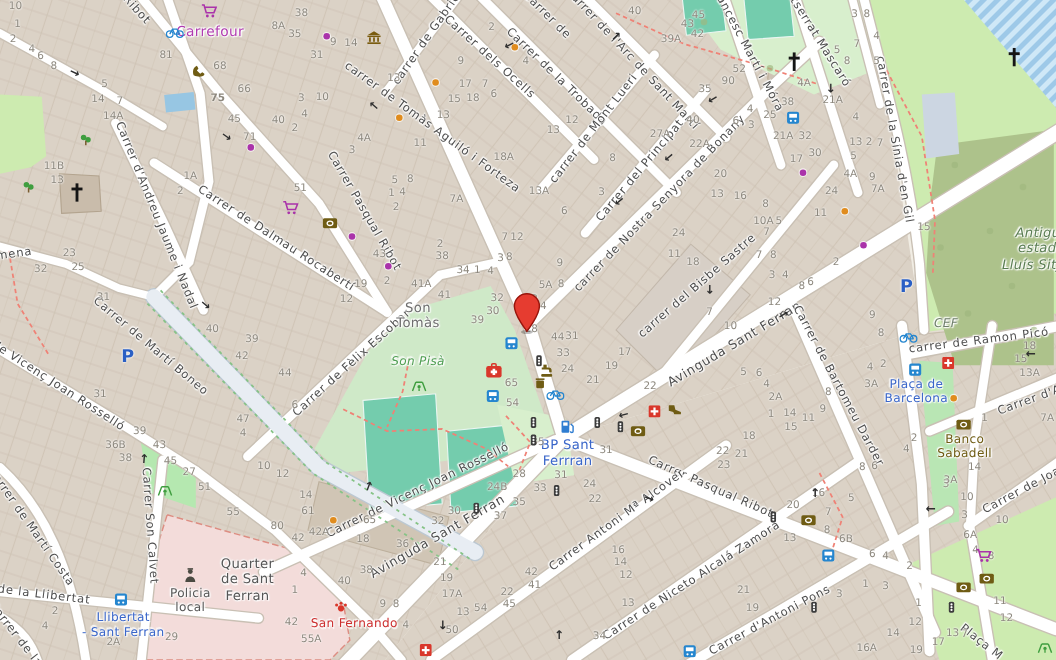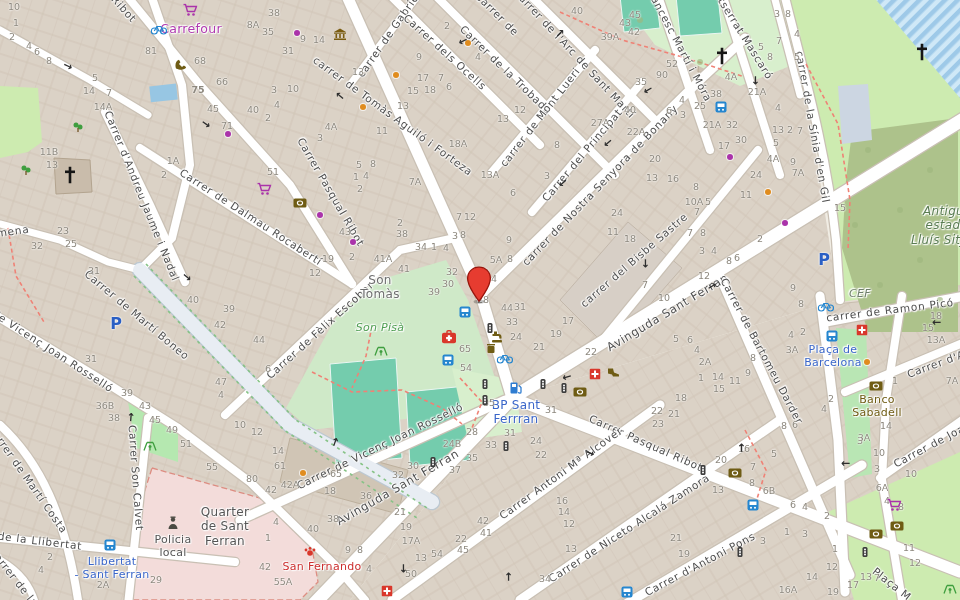--- a/index.html
+++ b/index.html
@@ -454,21 +454,21 @@
       <div class="num" style="left: 915px; top: 562px;">12</div>
       <div class="num" style="left: 866px; top: 576px;">13</div>
       <div class="num" style="left: 877px; top: 577px;">7</div>
       <div class="num" style="left: 853px; top: 584px;">17</div>
       <div class="num" style="left: 833px; top: 591px;">19</div>
       <div class="num" style="left: 788px; top: 589px;">16A</div>
       <div class="num" style="left: 105px; top: 405px;">36B</div>
       <div class="num" style="left: 114px; top: 417px;">38</div>
       <div class="num" style="left: 145px; top: 405px;">43</div>
       <div class="num" style="left: 155px; top: 419px;">45</div>
-      <div class="num" style="left: 172px; top: 429px;">49</div>
+      <div class="num" style="left: 172px; top: 429px;">27</div>
       <div class="num" style="left: 186px; top: 443px;">51</div>
       <div class="num" style="left: 212px; top: 466px;">55</div>
       <div class="num" style="left: 252px; top: 478px;">80</div>
       <div class="num" style="left: 240px; top: 424px;">10</div>
       <div class="num" style="left: 257px; top: 431px;">12</div>
       <div class="num" style="left: 278px; top: 450px;">14</div>
       <div class="num" style="left: 280px; top: 465px;">61</div>
       <div class="num" style="left: 290px; top: 484px;">42A</div>
       <div class="num" style="left: 271px; top: 489px;">42</div>
       <div class="num" style="left: 276px; top: 521px;">4</div>

